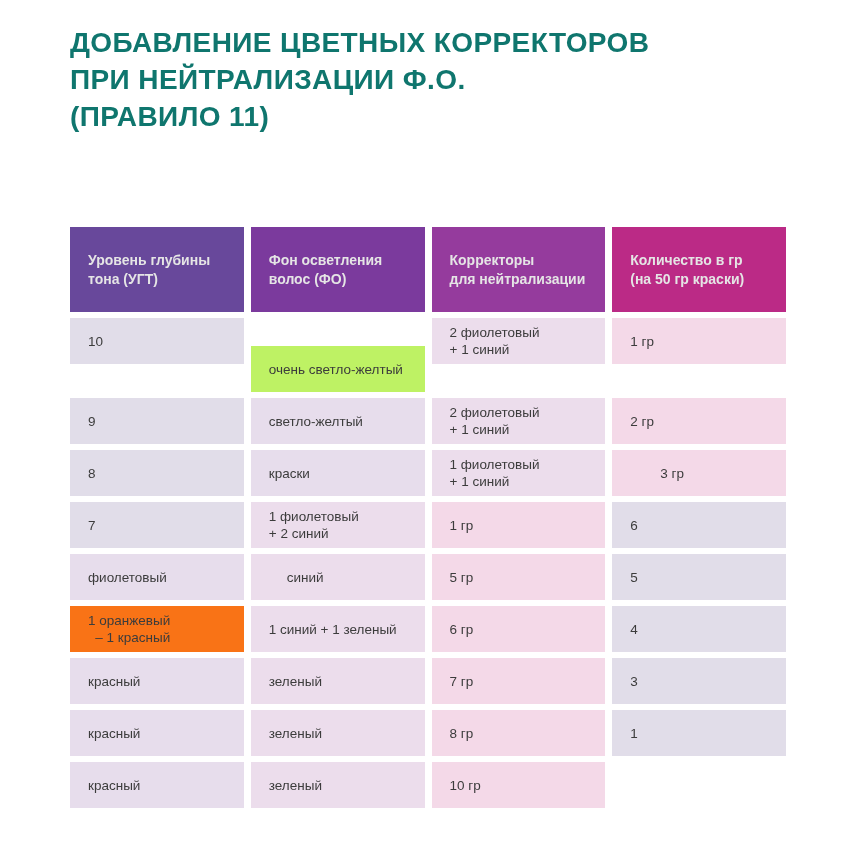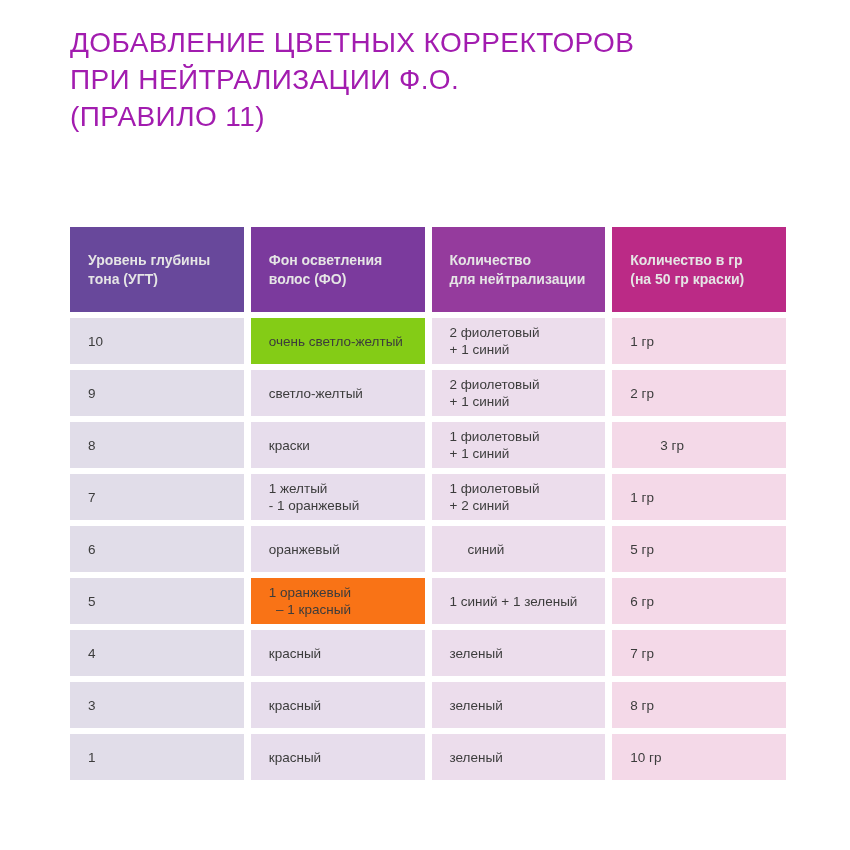--- a/index.html
+++ b/index.html
@@ -10,23 +10,23 @@
     background: #ffffff;
     overflow: hidden;
     font-family: "Liberation Sans", sans-serif;
   }
   .title {
     position: absolute;
     left: 70px;
     top: 24px;
     font-size: 28px;
     line-height: 37px;
-    font-weight: 400;
+    font-weight: 700;
     letter-spacing: 0.4px;
-    color: #a21caf;
+    color: #0f766e;
   }
   .table {
     position: absolute;
     left: 70px;
     top: 227px;
     width: 716px;
     display: grid;
     grid-template-columns: repeat(4, 1fr);
     gap: 6px 7px;
   }
@@ -61,47 +61,45 @@
   <div class="title">
     <div>ДОБАВЛЕНИЕ ЦВЕТНЫХ КОРРЕКТОРОВ</div>
     <div>ПРИ НЕЙТРАЛИЗАЦИИ Ф.О.</div>
     <div>(ПРАВИЛО 11)</div>
   </div>
   <div class="table">
       <div class="th" style="background: rgb(104, 72, 155);"><span>Уровень глубины
 тона (УГТ)</span></div>
       <div class="th" style="background: rgb(123, 58, 157);"><span>Фон осветления
 волос (ФО)</span></div>
-      <div class="th" style="background: rgb(149, 59, 157);"><span>Количество
+      <div class="th" style="background: rgb(149, 59, 157);"><span>Корректоры
 для нейтрализации</span></div>
       <div class="th" style="background: rgb(187, 42, 134);"><span>Количество в гр
 (на 50 гр краски)</span></div>
       <div class="td" style="background: rgb(225, 221, 233);"><span>10</span></div>
-      <div class="td" style="background: #84cc16;"><span>очень светло-желтый</span></div>
+      <div class="td" style="background: #bef264; margin-top: 28px;"><span>очень светло-желтый</span></div>
       <div class="td" style="background: rgb(236, 221, 236);"><span>2 фиолетовый
 + 1 синий</span></div>
       <div class="td" style="background: rgb(244, 217, 232);"><span>1 гр</span></div>
       <div class="td" style="background: rgb(225, 221, 233);"><span>9</span></div>
       <div class="td" style="background: rgb(231, 221, 236);"><span>светло-желтый</span></div>
       <div class="td" style="background: rgb(236, 221, 236);"><span>2 фиолетовый
 + 1 синий</span></div>
       <div class="td" style="background: rgb(244, 217, 232);"><span>2 гр</span></div>
       <div class="td" style="background: rgb(225, 221, 233);"><span>8</span></div>
       <div class="td" style="background: rgb(231, 221, 236);"><span>краски</span></div>
       <div class="td" style="background: rgb(236, 221, 236);"><span>1 фиолетовый
 + 1 синий</span></div>
       <div class="td" style="background: rgb(244, 217, 232); padding-left: 48px;"><span>3 гр</span></div>
       <div class="td" style="background: rgb(225, 221, 233);"><span>7</span></div>
-      <div class="td" style="background: rgb(231, 221, 236);"><span>1 желтый
-- 1 оранжевый</span></div>
       <div class="td" style="background: rgb(236, 221, 236);"><span>1 фиолетовый
 + 2 синий</span></div>
       <div class="td" style="background: rgb(244, 217, 232);"><span>1 гр</span></div>
       <div class="td" style="background: rgb(225, 221, 233);"><span>6</span></div>
-      <div class="td" style="background: rgb(231, 221, 236);"><span>оранжевый</span></div>
+      <div class="td" style="background: rgb(231, 221, 236);"><span>фиолетовый</span></div>
       <div class="td" style="background: rgb(236, 221, 236); padding-left: 36px;"><span>синий</span></div>
       <div class="td" style="background: rgb(244, 217, 232);"><span>5 гр</span></div>
       <div class="td" style="background: rgb(225, 221, 233);"><span>5</span></div>
       <div class="td" style="background: #f97316; text-align: right;"><span>1 оранжевый
 – 1 красный</span></div>
       <div class="td" style="background: rgb(236, 221, 236);"><span>1 синий + 1 зеленый</span></div>
       <div class="td" style="background: rgb(244, 217, 232); align-items: center;"><span>6 гр</span></div>
       <div class="td" style="background: rgb(225, 221, 233);"><span>4</span></div>
       <div class="td" style="background: rgb(231, 221, 236);"><span>красный</span></div>
       <div class="td" style="background: rgb(236, 221, 236);"><span>зеленый</span></div>

